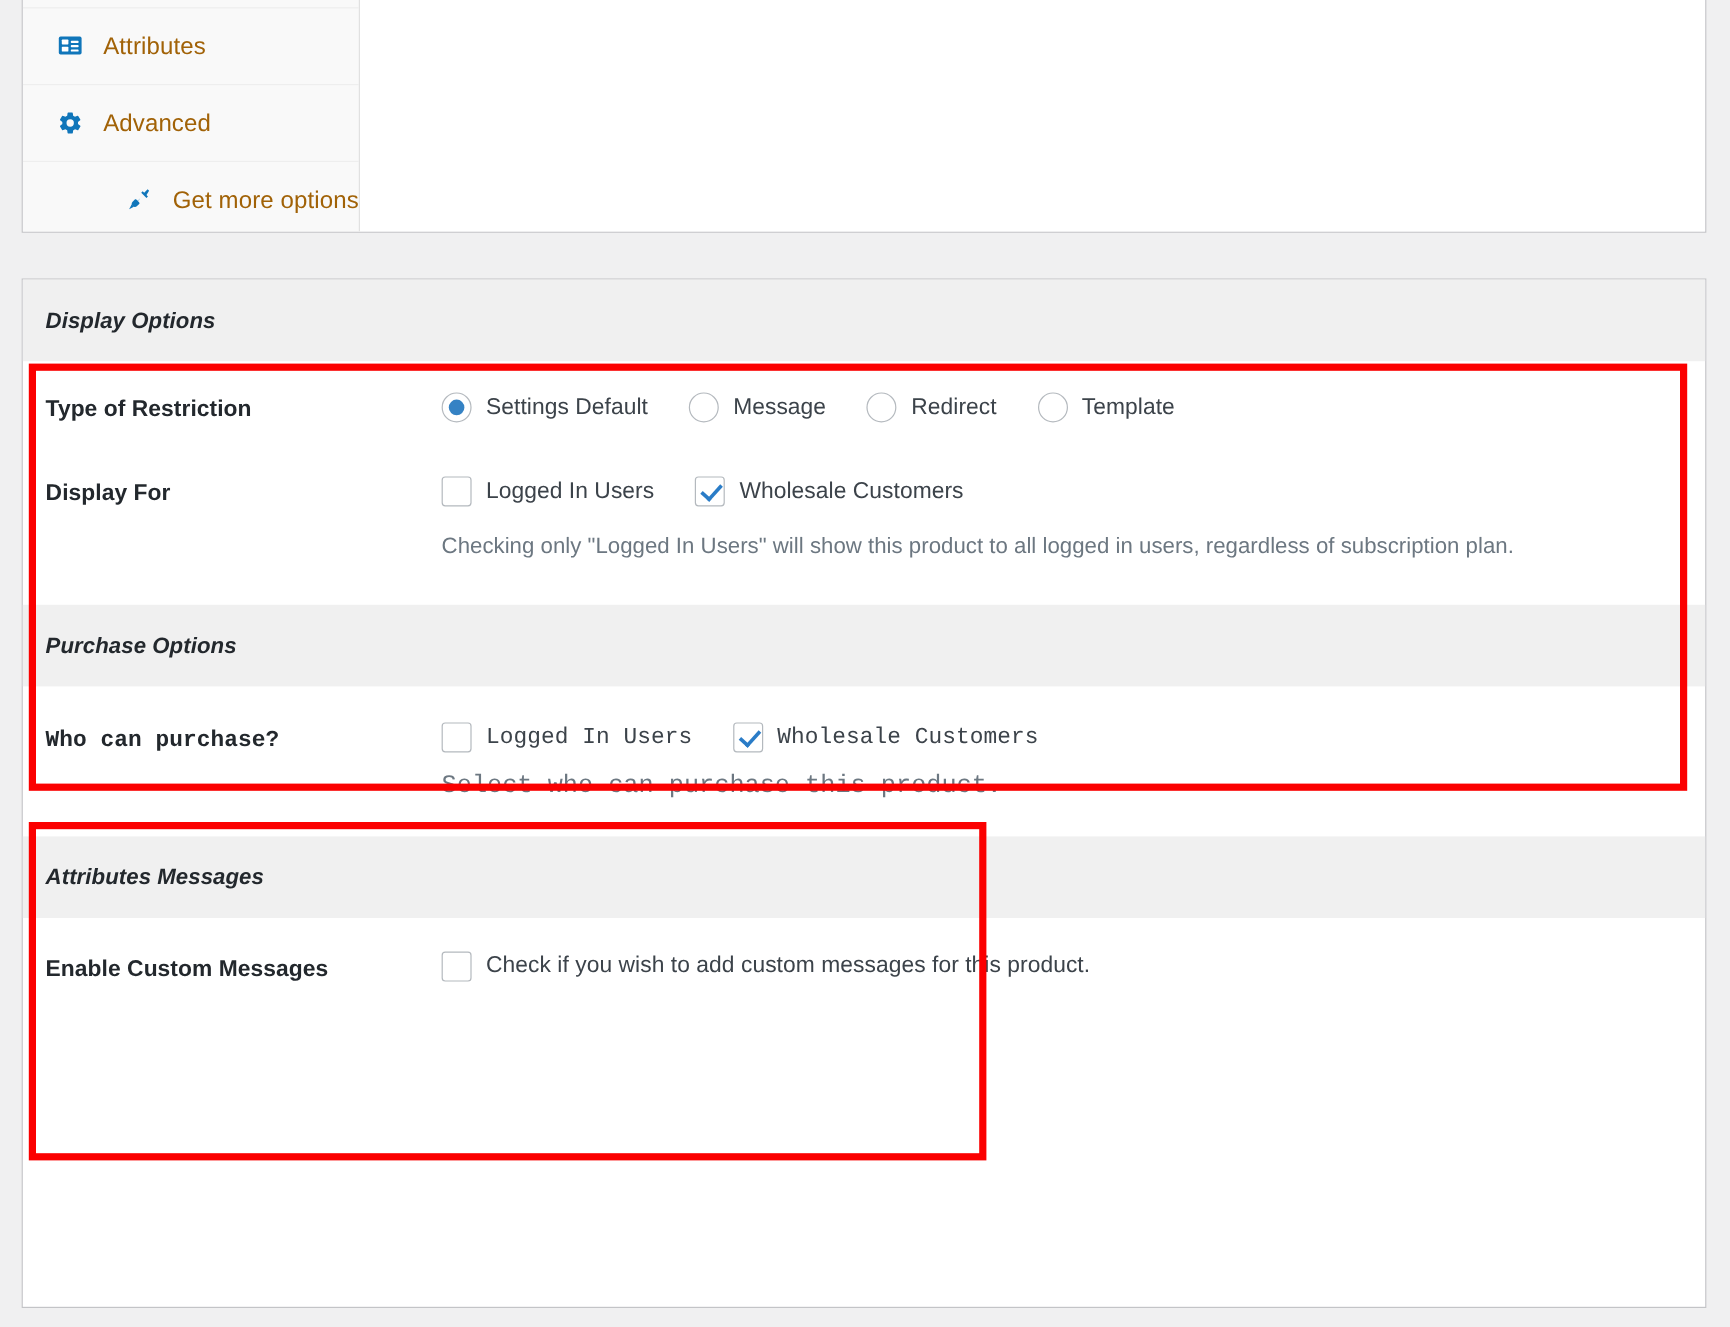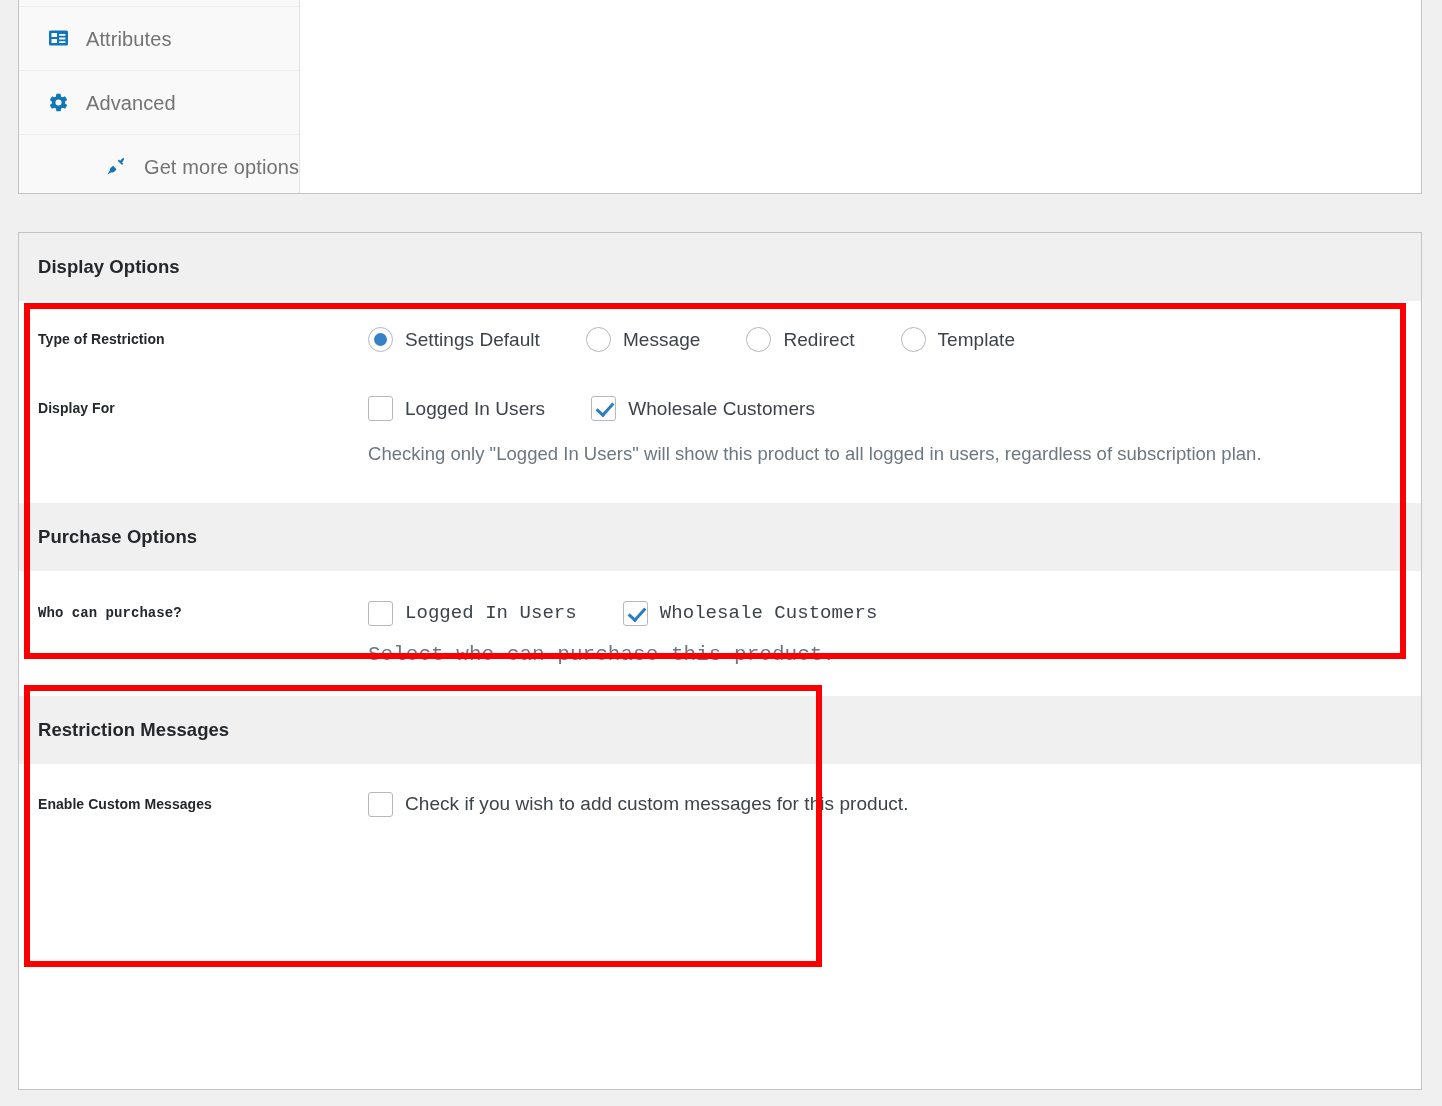--- a/index.html
+++ b/index.html
@@ -35,21 +35,21 @@
     display: flex;
     align-items: center;
     gap: 17px;
     height: 64px;
     padding: 0 0 0 28px;
     border-bottom: 1px solid #eeeeee;
     cursor: pointer;
   }
   .tab-item:last-child { border-bottom: 1px solid #eeeeee; justify-content: flex-end; }
   .tab-label {
-    color: #737373;
+    color: #a16207;
     font-size: 20px;
     line-height: 1;
     letter-spacing: .1px;
   }
   .tab-icon {
     width: 22px; height: 22px;
     display: inline-flex;
     align-items: center;
     justify-content: center;
     color: #1076ba;
@@ -94,47 +94,48 @@
     color: #787c82;
   }
 
   
   .band {
     background: #f0f0f0;
     height: 68px;
     display: flex;
     align-items: center;
     padding-left: 19px;
+    font-style: italic;
   }
   .band-title {
     font-size: 18.5px;
     font-weight: bold;
     color: #23282d;
     letter-spacing: .05px;
   }
 
   
   .field-row {
     display: flex;
     padding: 26px 0 0 19px;
   }
   .field-label {
     flex: 0 0 330px;
-    font-size: 14px;
+    font-size: 19px;
     font-weight: bold;
     color: #23282d;
     padding-top: 4px;
     letter-spacing: .05px;
   }
   .field-control { flex: 1; padding-right: 30px; }
 
   .opt-line {
     display: flex;
     align-items: center;
-    gap: 12px;
+    gap: 0;
   }
   .opt {
     display: inline-flex;
     align-items: center;
     cursor: pointer;
     margin-right: 34px;
   }
   .opt:last-child { margin-right: 0; }
   .opt-text {
     font-size: 19px;
@@ -319,21 +320,21 @@
         <label class="opt">
           <span class="cbox checked"></span>
           <span class="opt-text">Wholesale Customers</span>
         </label>
       </div>
       <p class="help-small">Select who can purchase this product.</p>
     </div>
   </div>
 
   <div class="band" style="margin-top:30px;">
-    <span class="band-title">Restriction Messages</span>
+    <span class="band-title">Attributes Messages</span>
   </div>
 
   <div class="field-row" style="padding-top:28px;">
     <div class="field-label">Enable Custom Messages</div>
     <div class="field-control">
       <div class="opt-line">
         <label class="opt">
           <span class="cbox"></span>
           <span class="opt-text">Check if you wish to add custom messages for this product.</span>
         </label>

